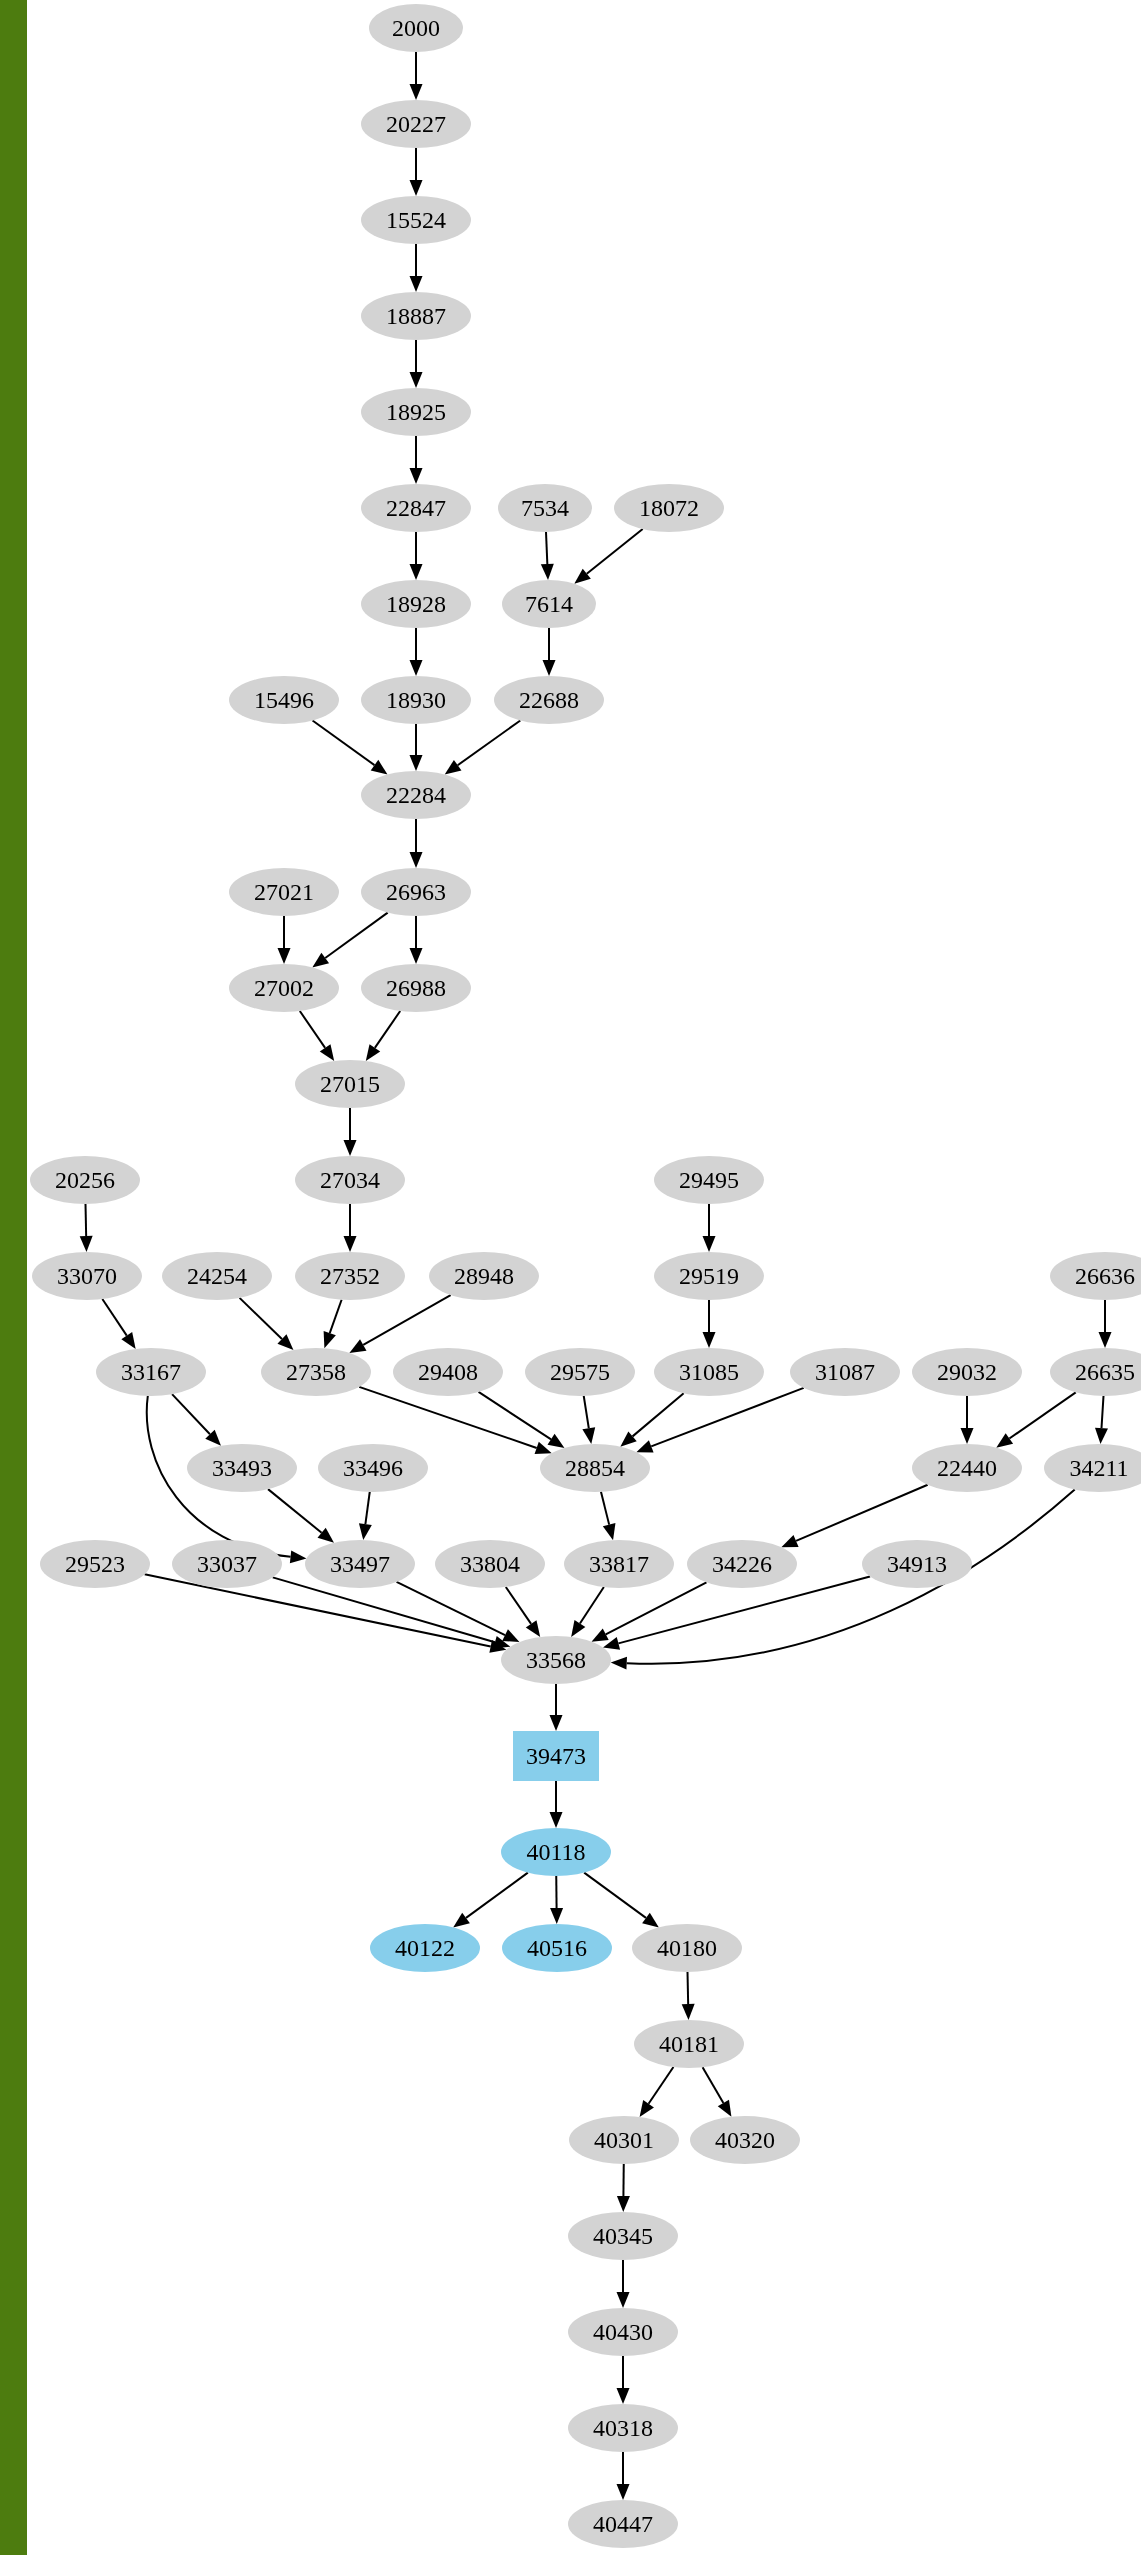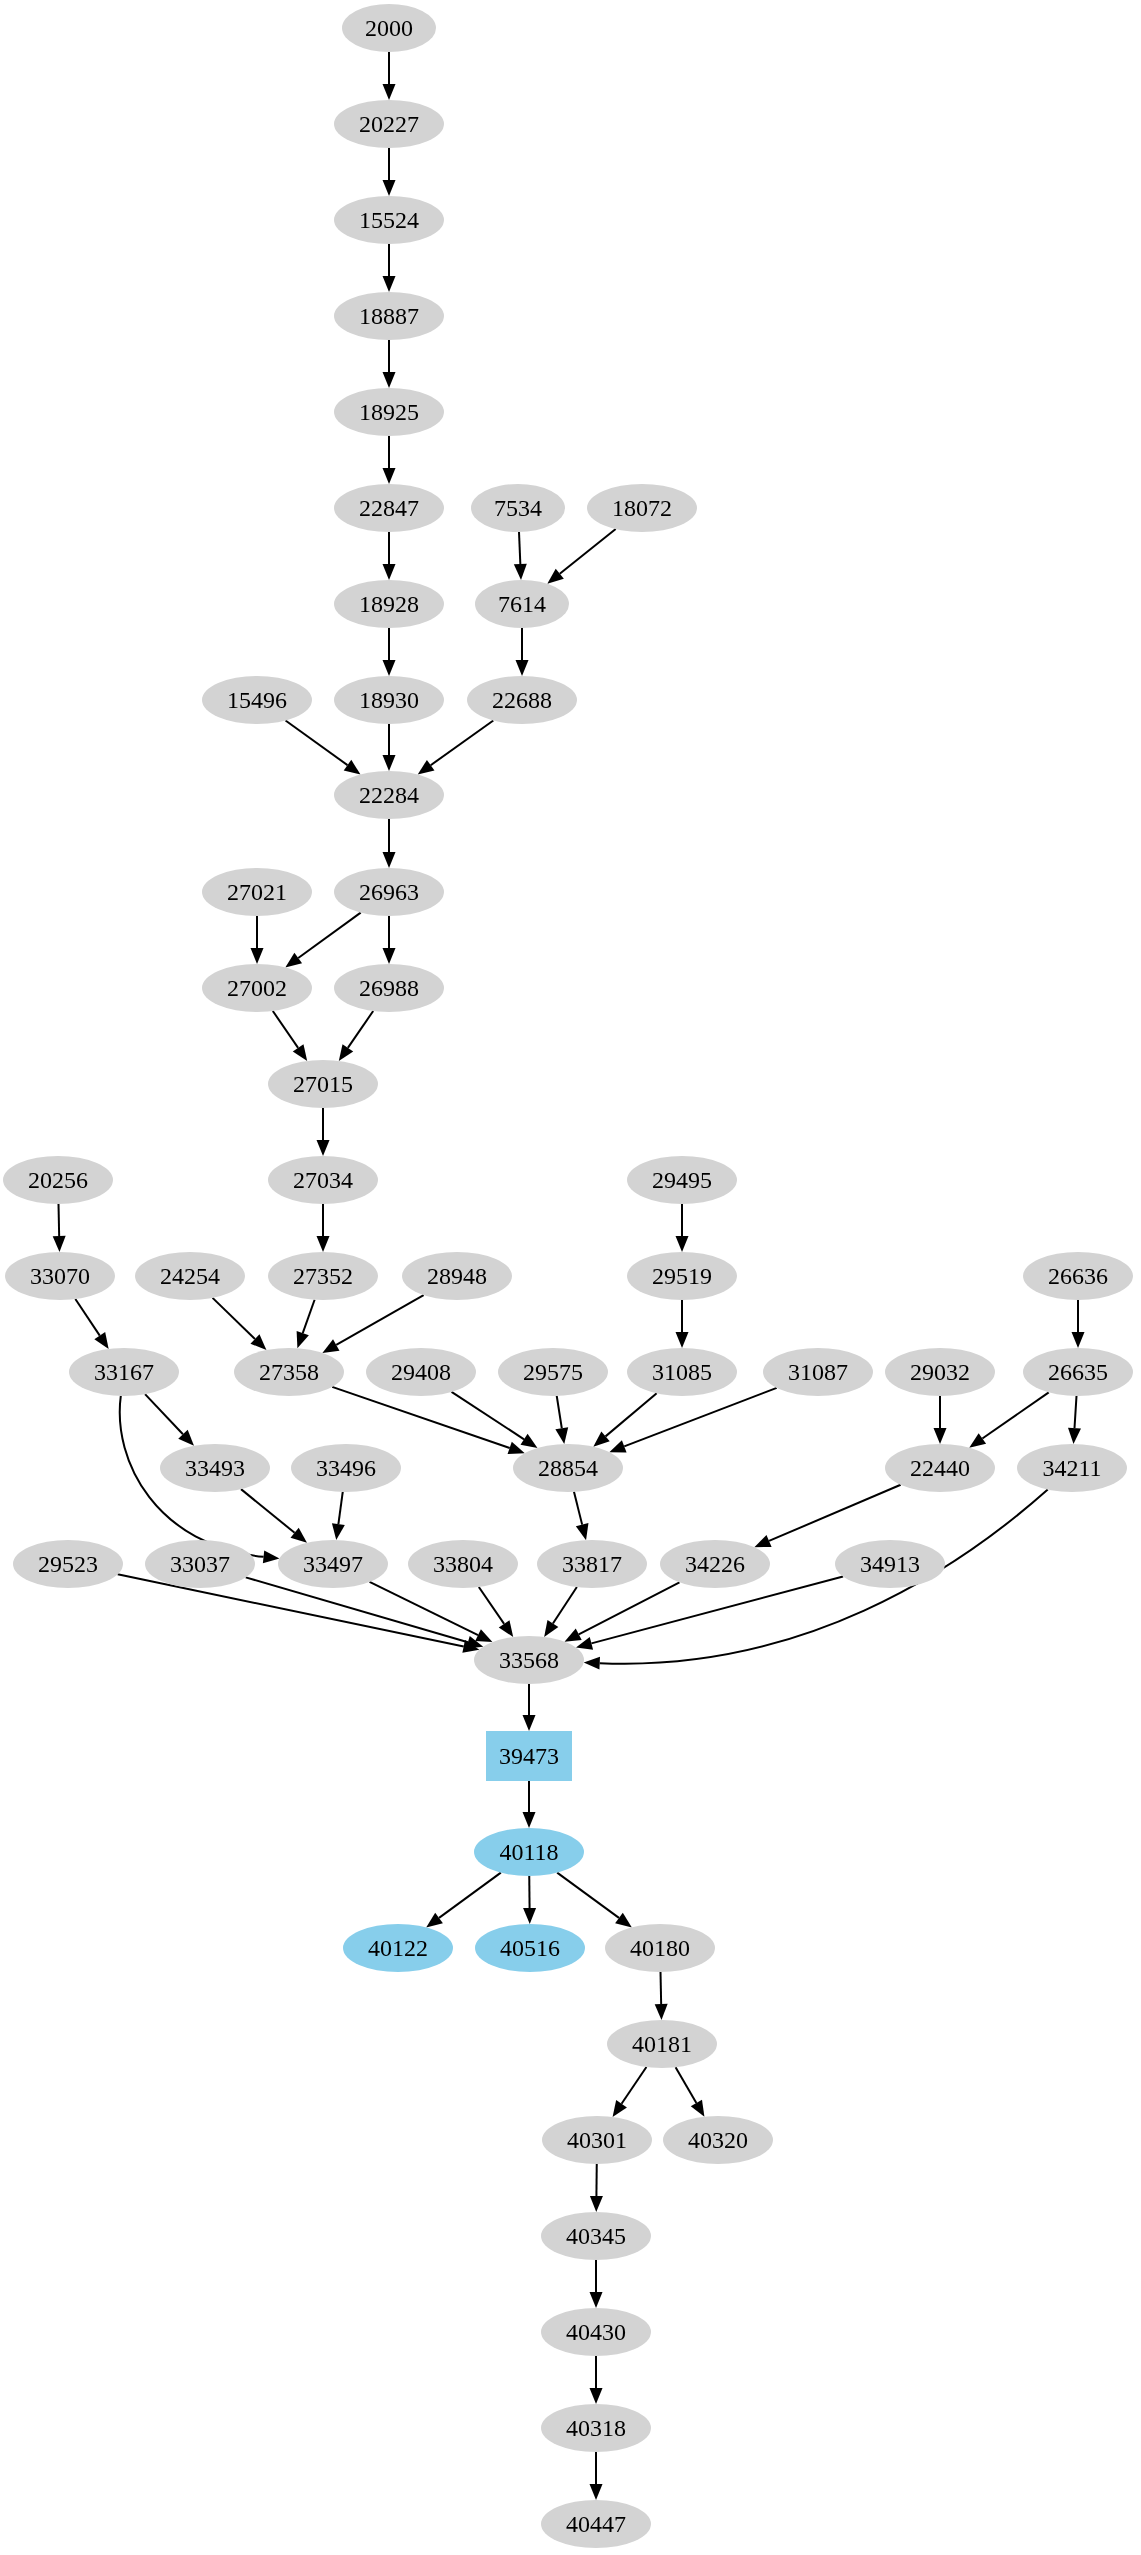--- a/index.html
+++ b/index.html
@@ -1,21 +1,22 @@
 <!DOCTYPE html>
 <html><head>
 <meta charset="utf-8">
 <style>
   html, body { margin: 0; padding: 0; background: #ffffff; }
   #canvas {
     position: relative;
     width: 1058px;
     height: 2555px;
-    background: #0ea5e9;
+    background: #4d7c0f;
     font-family: "Liberation Serif", "DejaVu Serif", serif;
+    padding-left: 27px;
   }
   #graph-svg { display: block; }
   .node-label {
     font-family: "Liberation Serif", "DejaVu Serif", serif;
     font-size: 24px;
   }
 </style>
 </head>
 <body>
 

